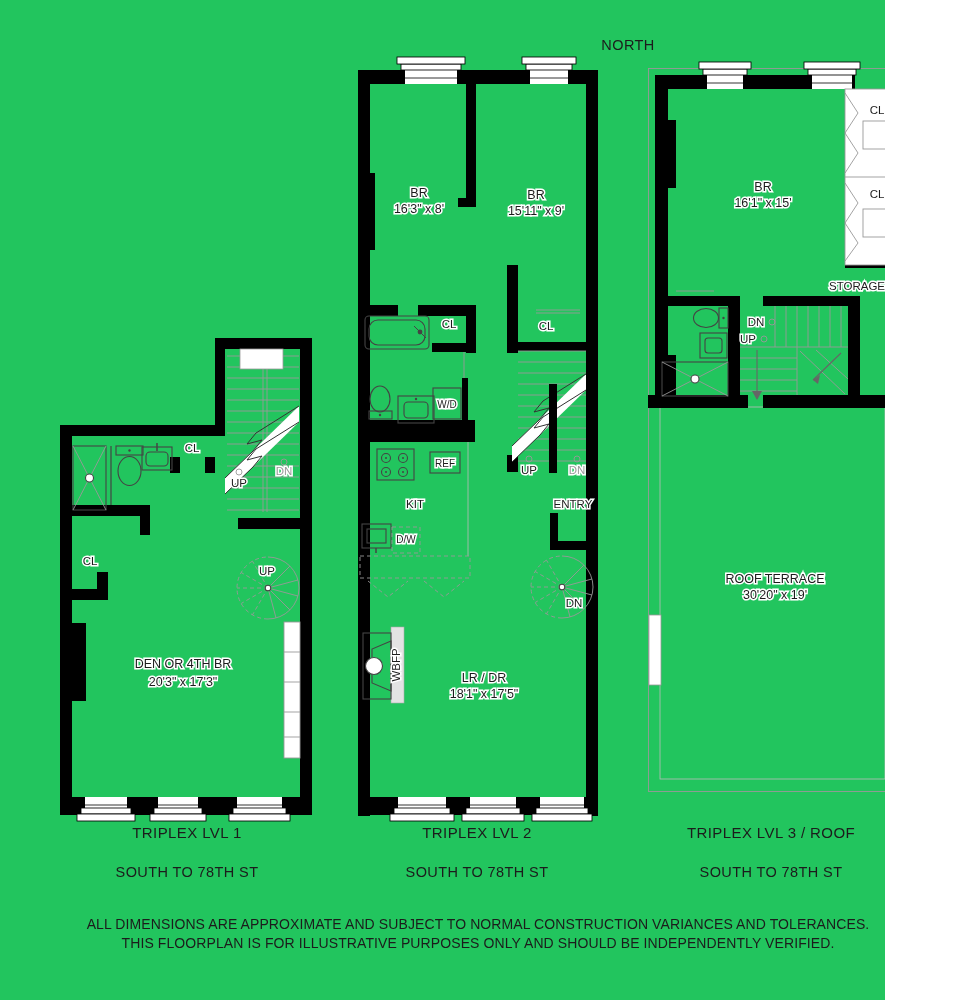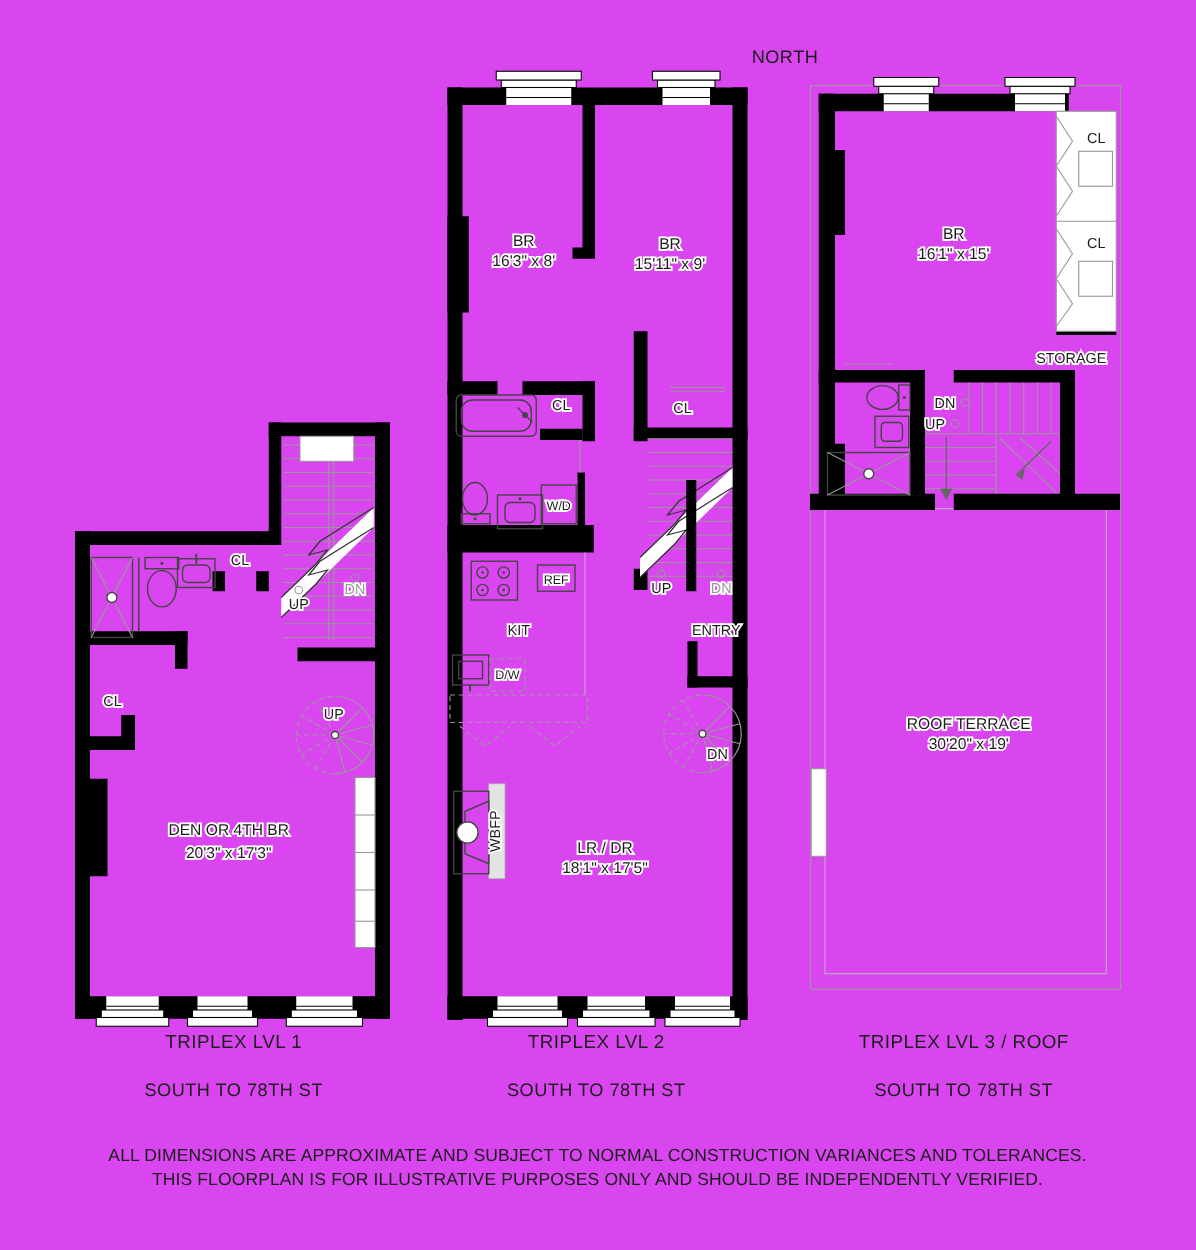--- a/index.html
+++ b/index.html
@@ -1,16 +1,16 @@
 <!DOCTYPE html>
 <html><head>
 <meta charset="utf-8">
 <style>
   html,body{margin:0;padding:0;background:#fff;}
-  .page{position:relative;width:957px;height:1000px;background:#d946ef;overflow:hidden;
+  .page{position:relative;width:885px;height:1000px;background:#22c55e;overflow:hidden;
         font-family:"Liberation Sans",sans-serif;}
   svg{position:absolute;left:0;top:0;}
   text{text-anchor:middle;fill:#1c1c1c;font-family:"Liberation Sans",sans-serif;}
   .t12{font-size:12.5px;}
   .t11{font-size:11.5px;}
   .t10{font-size:10px;}
   .cap{font-size:15px;letter-spacing:.4px;}
   .cap2{font-size:14.5px;letter-spacing:.4px;}
   .disc{font-size:14px;letter-spacing:.1px;}
   .lbl{paint-order:stroke;stroke:#ffffff;stroke-width:3px;}

